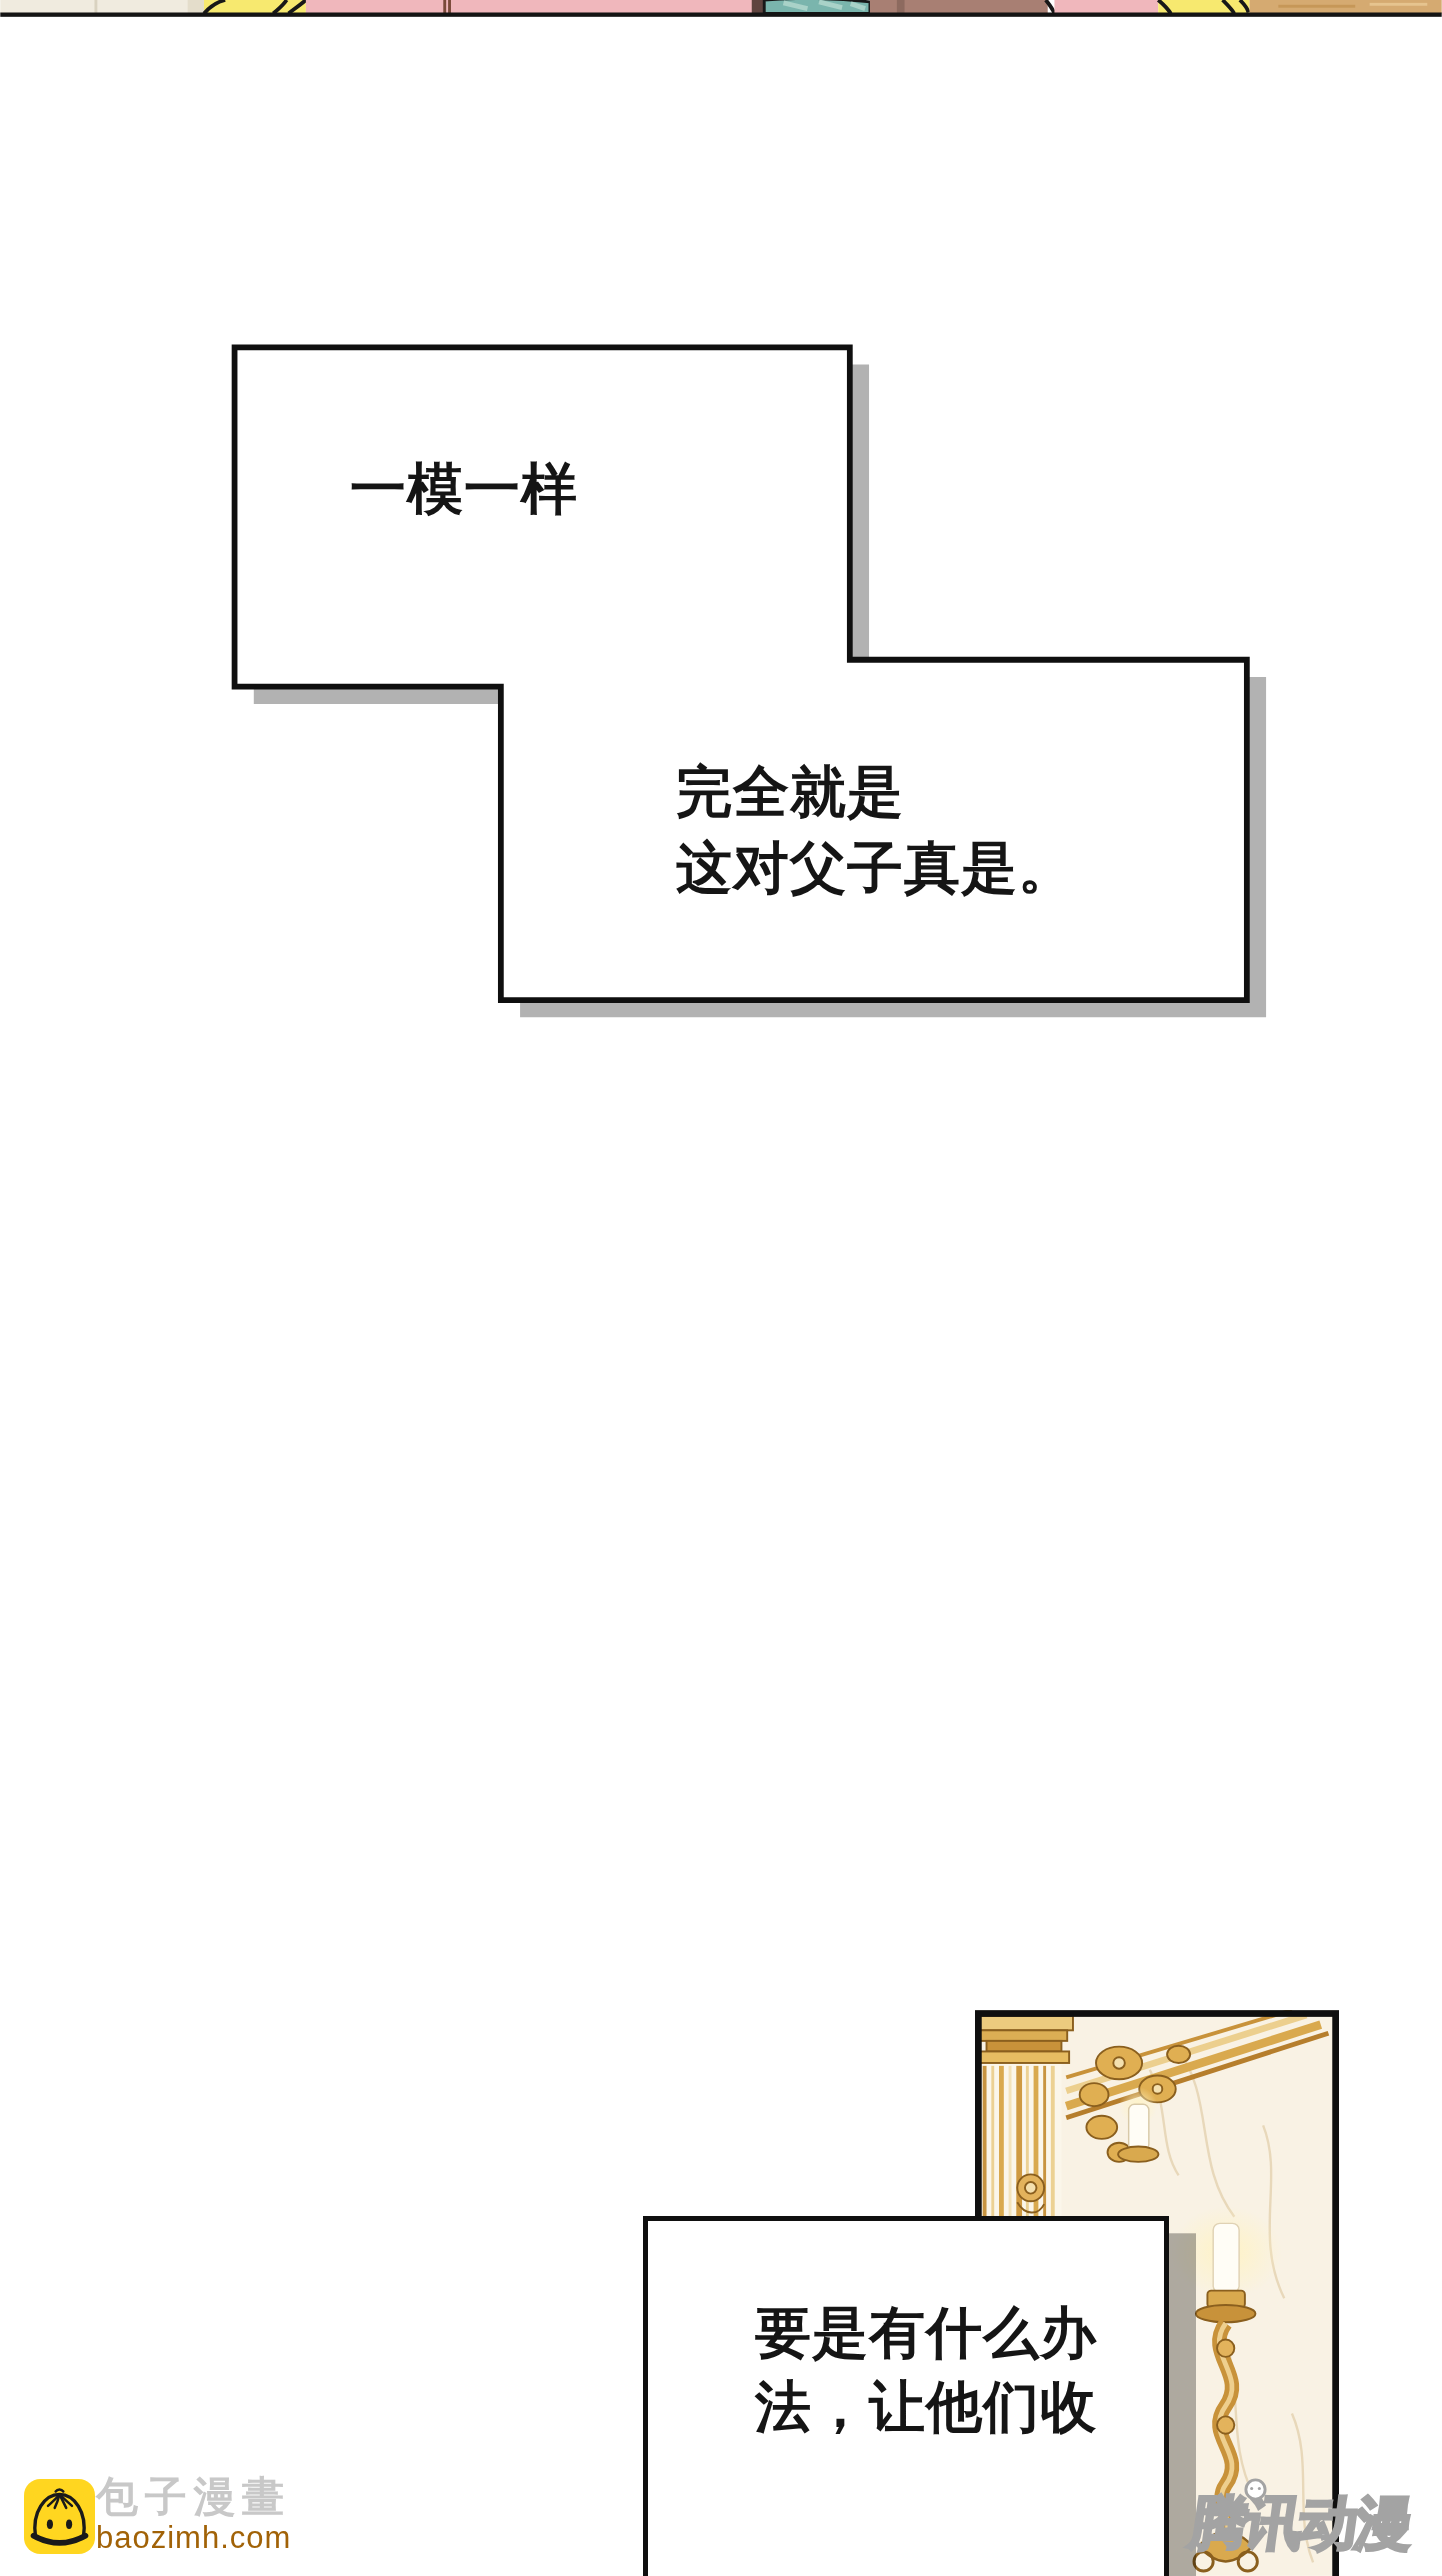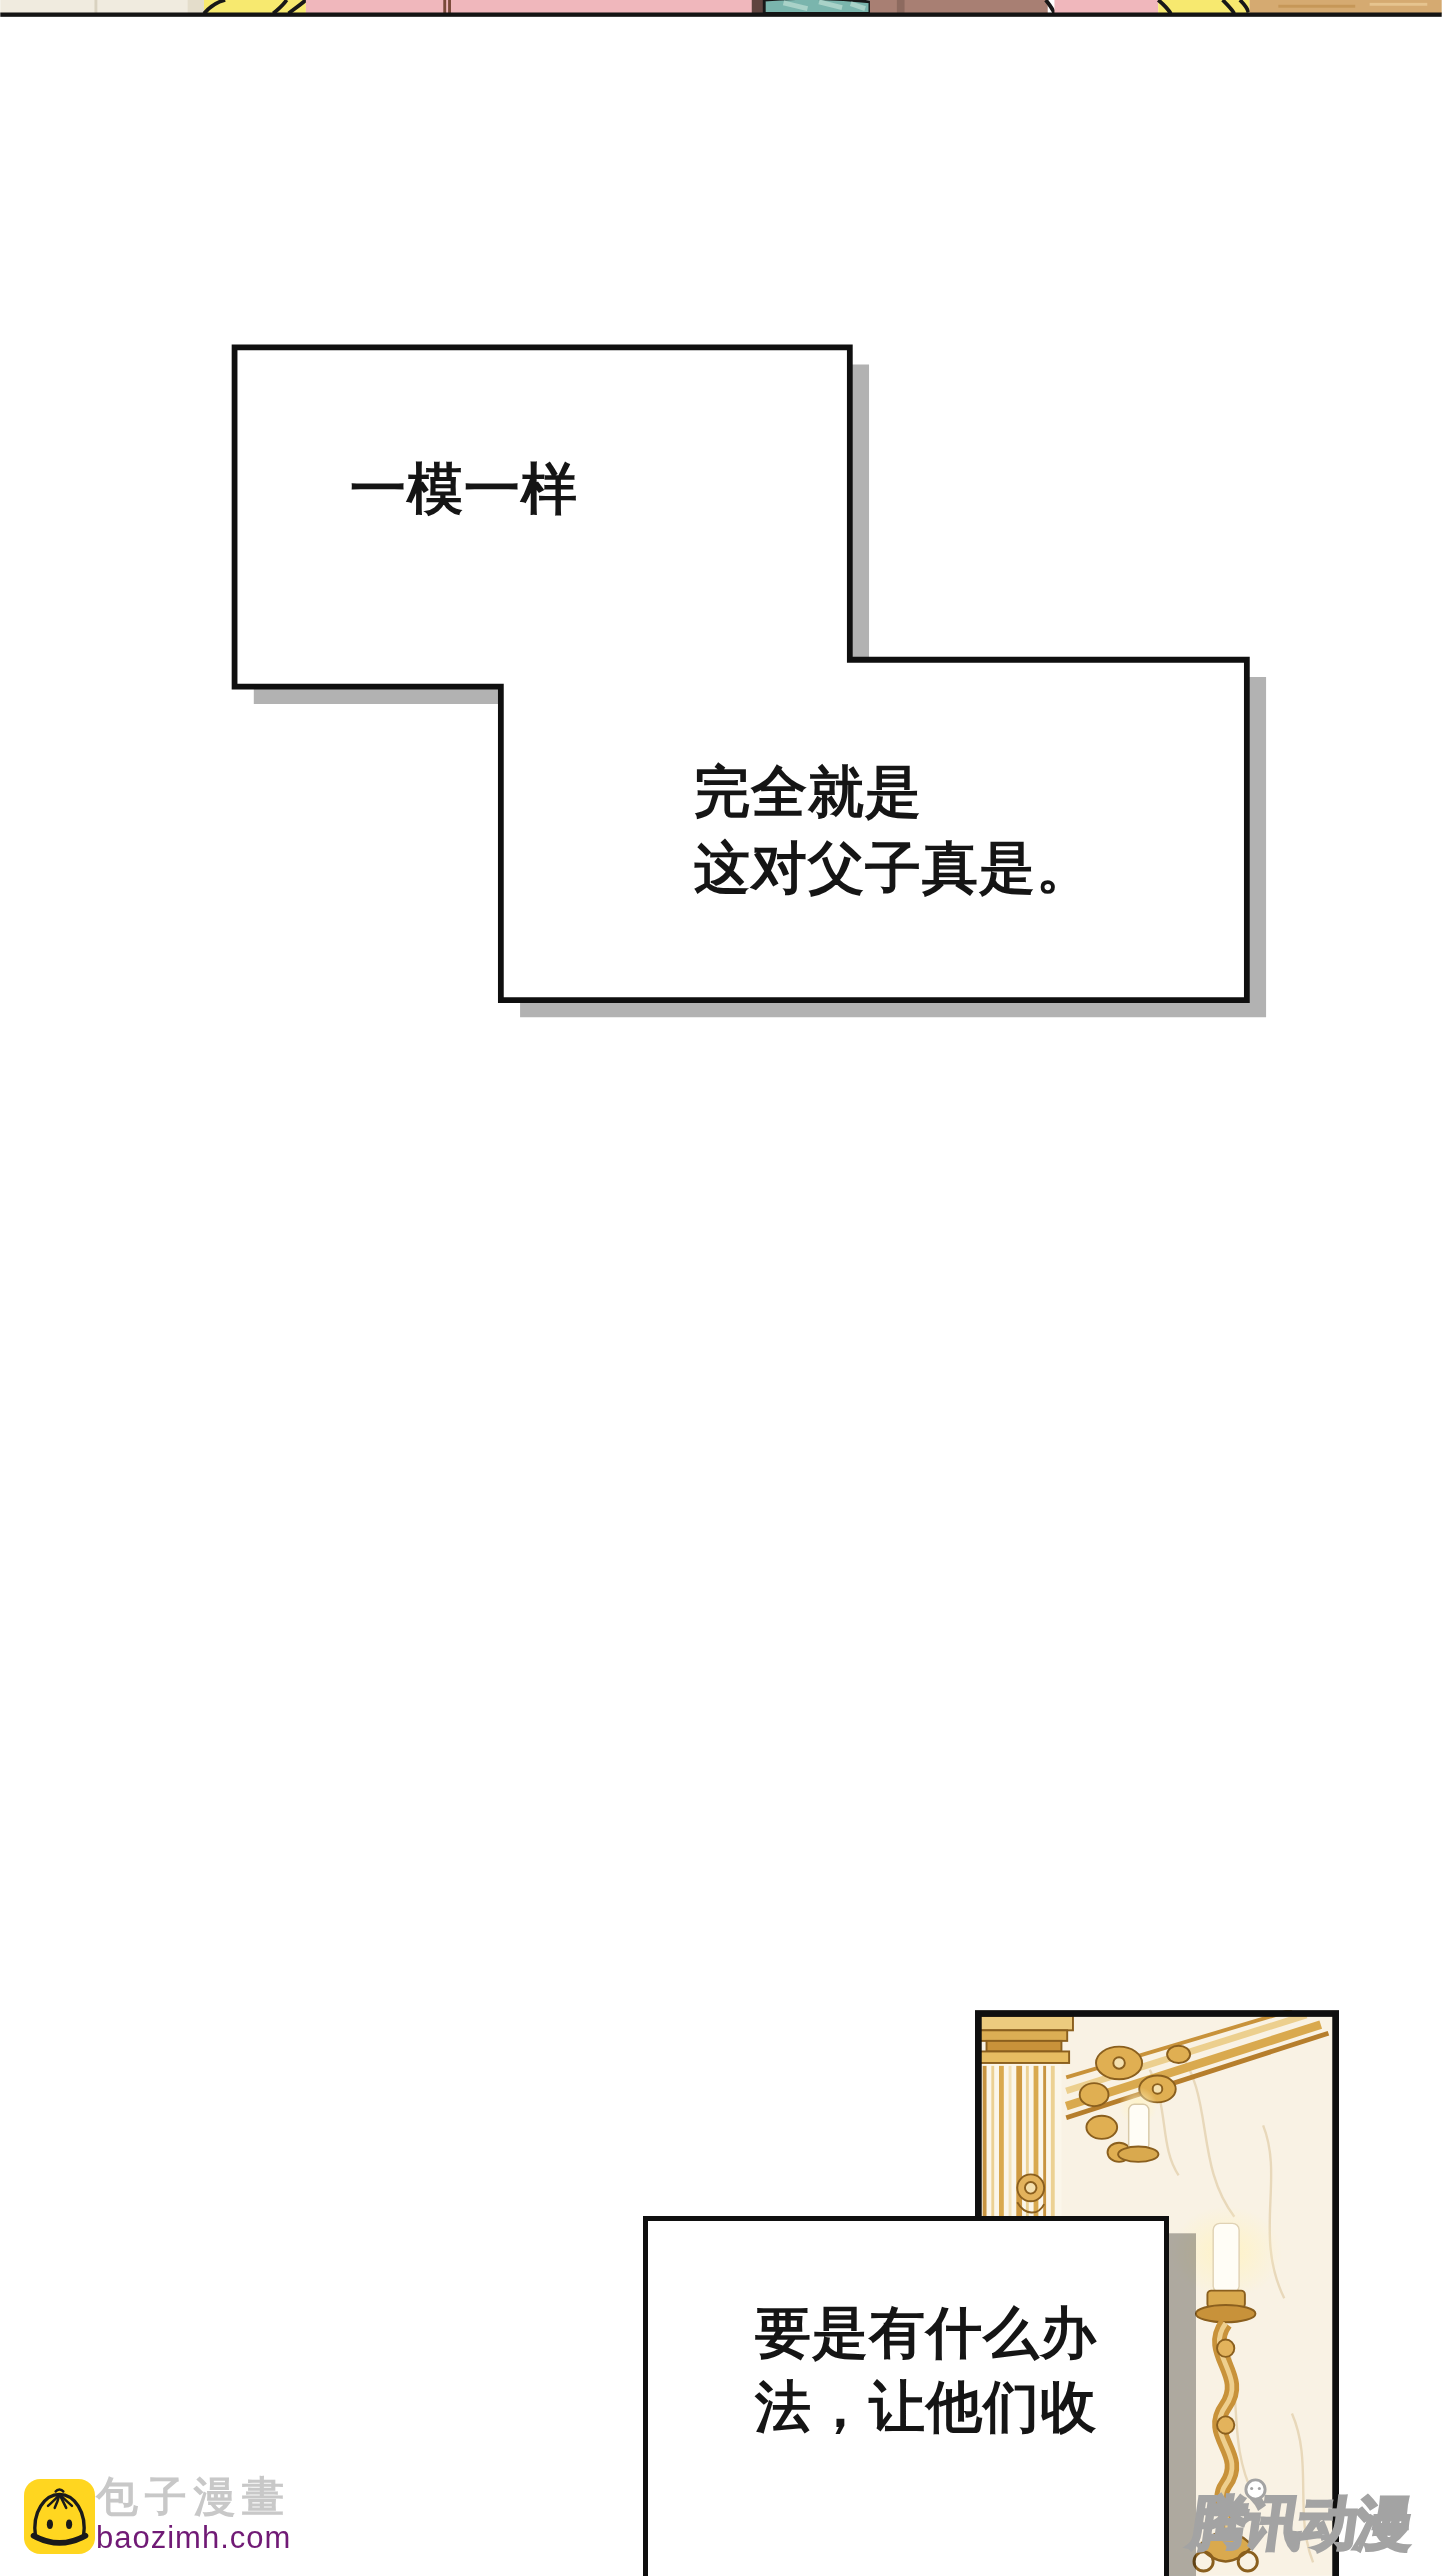--- a/index.html
+++ b/index.html
@@ -18,40 +18,40 @@
   .bubble-text{
     color:#151515;
     font-size:56px;
     line-height:76px;
     font-weight:700;
     letter-spacing:1px;
     white-space:pre;
     z-index:30;
   }
   #bubble1-text{left:350px;top:451px;}
-  #bubble2-text{left:694px;top:754px;}
+  #bubble2-text{left:676px;top:754px;}
   #bubble3-text{left:755px;top:2296px;line-height:74px;}
   
   #wall-panel{left:975px;top:2010px;width:364px;height:566px;overflow:hidden;z-index:5;}
   
   #bubble3{
     left:643px;top:2216px;width:526px;height:375px;
     box-sizing:border-box;
     background:#ffffff;
     border:5.8px solid #0f0f0f;
     box-shadow:27px 17.3px 0 0 rgba(0,0,0,0.30);
     z-index:20;
   }
   
   #site-logo{left:24px;top:2469px;display:flex;align-items:flex-end;gap:1px;z-index:40;}
   #site-name{
     color:#c8c8c8;font-size:42px;font-weight:700;letter-spacing:6.7px;
     line-height:44px;margin-top:5.8px;
   }
-  #site-url{color:#701a75;font-size:31px;font-weight:400;letter-spacing:1px;line-height:33px;margin-top:1.9px;}
+  #site-url{color:#a16207;font-size:31px;font-weight:400;letter-spacing:1px;line-height:33px;margin-top:1.9px;}
   
   #tencent-watermark{
     left:1190px;top:2492px;width:269px;z-index:45;
     font-size:58px;font-weight:800;letter-spacing:-2.9px;line-height:62px;
     transform:skewX(-8deg);
     color:rgba(255,255,255,0.93);
     -webkit-text-stroke:2.9px #a3a3a3;
     white-space:nowrap;
   }
   #watermark-face{left:1243px;top:2477px;z-index:46;}

